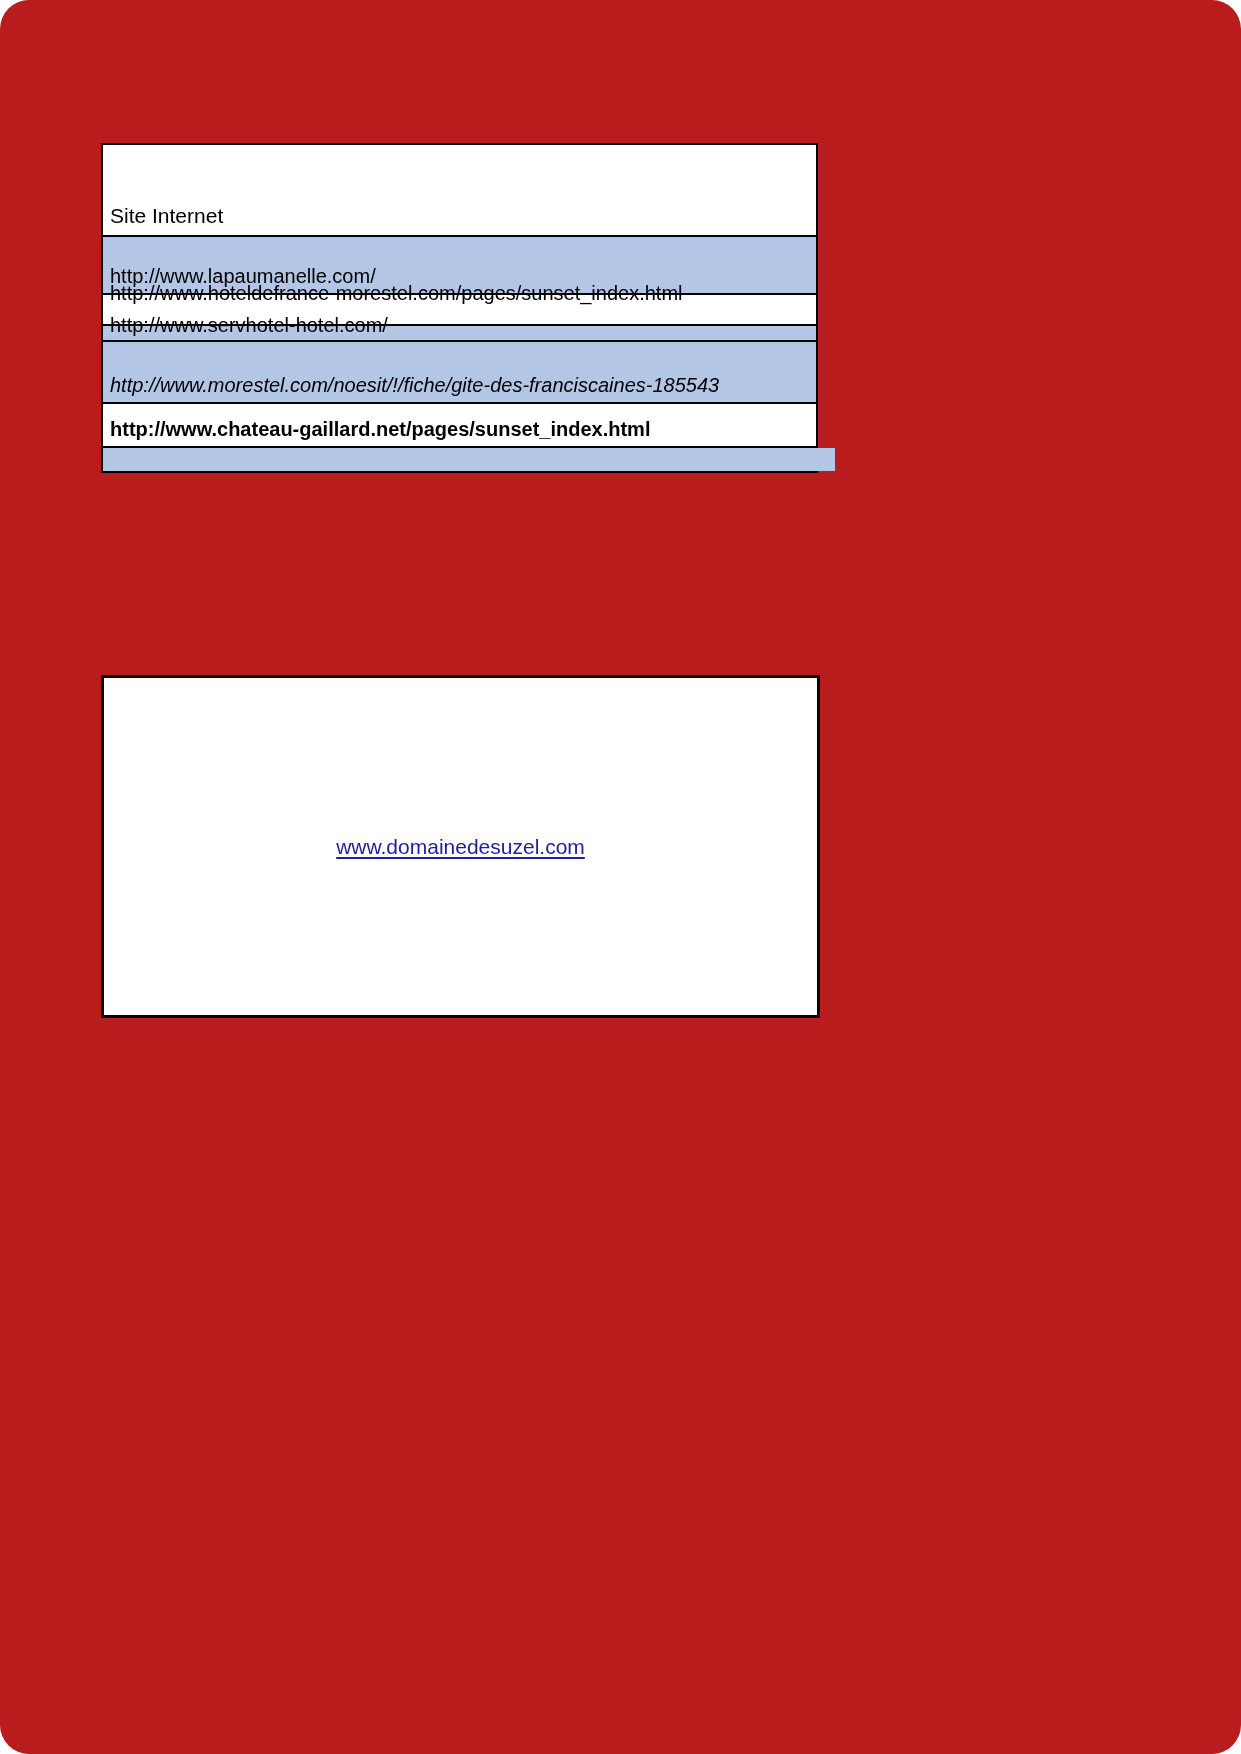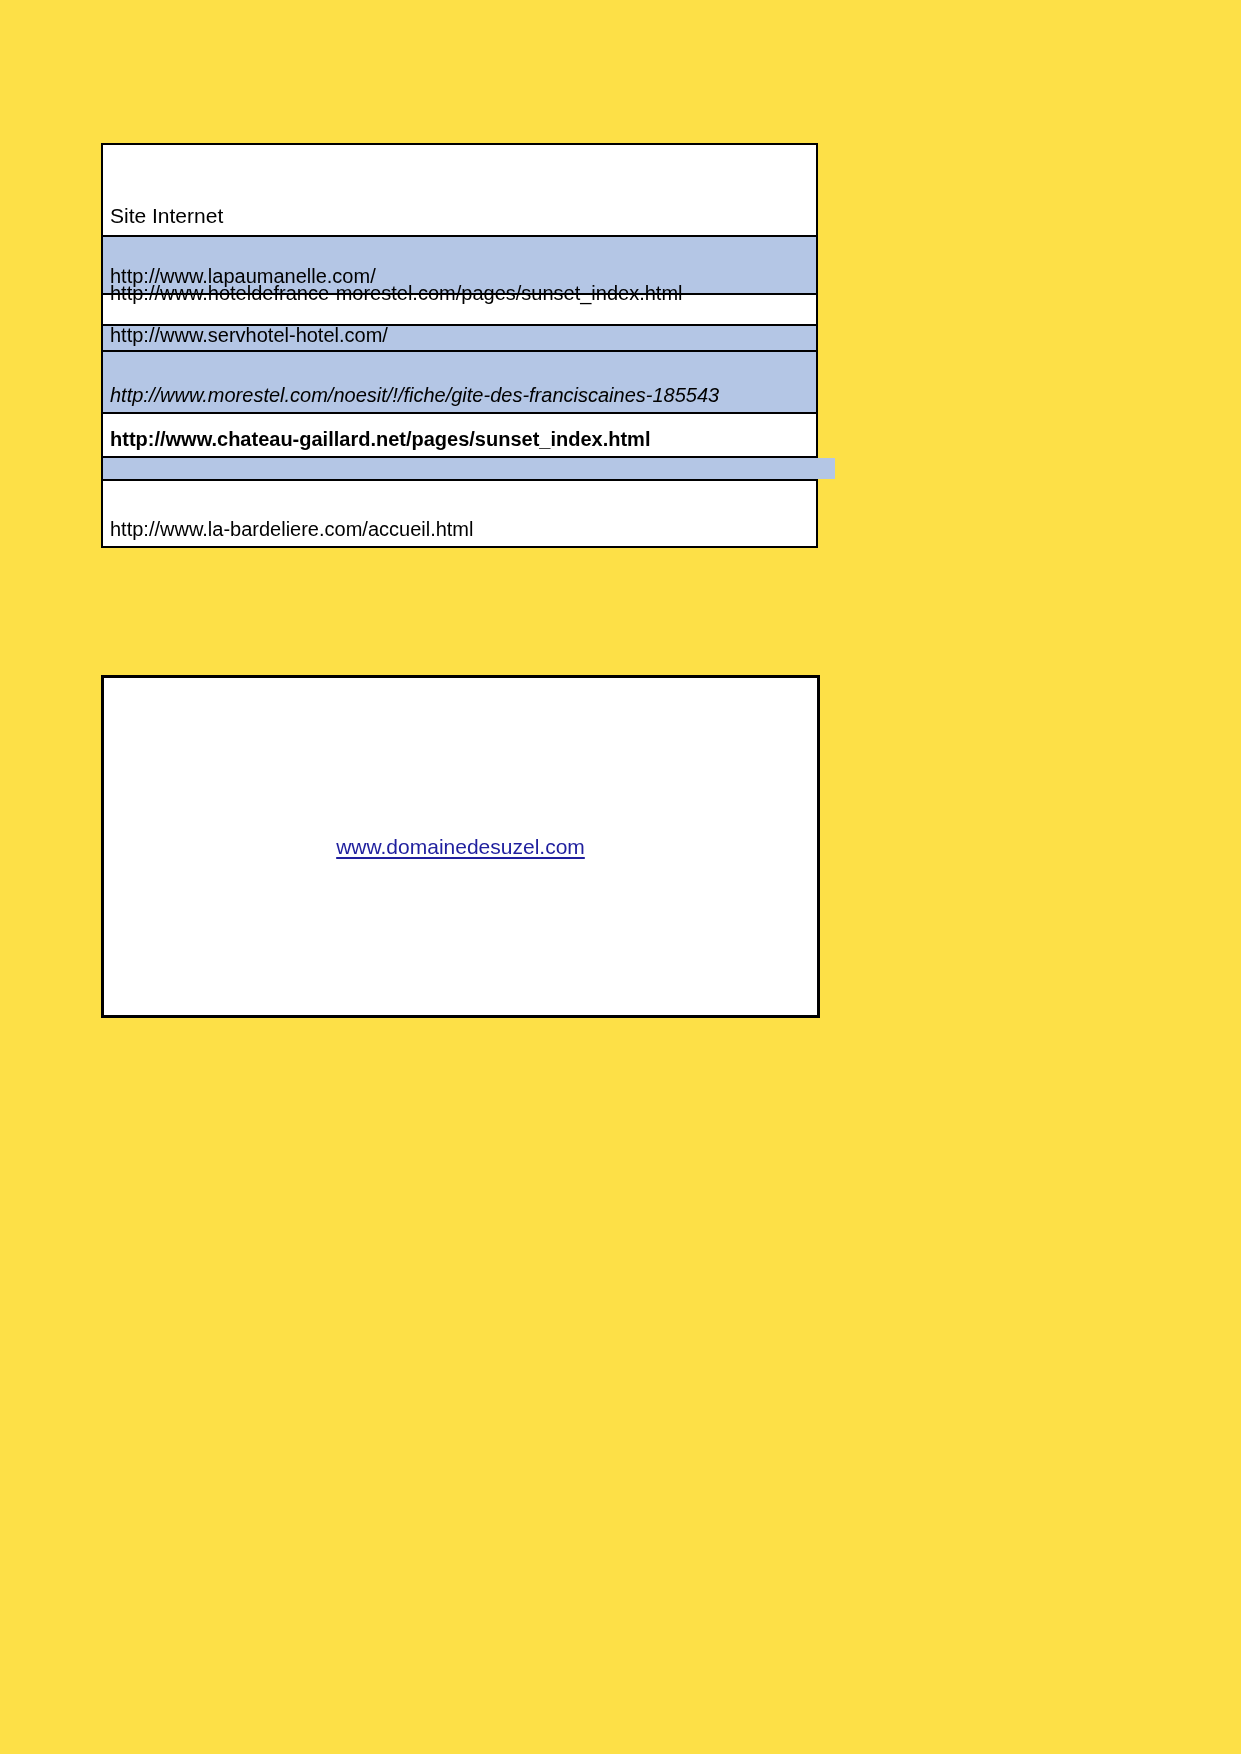--- a/index.html
+++ b/index.html
@@ -29,21 +29,21 @@
     font-size: 20px;
     line-height: 1.05;
     color: #000000;
     white-space: nowrap;
     background: #ffffff;
   }
   .cell:last-child { border-bottom: none; }
   .c0 { height: 92px; font-size: 21px; padding-bottom: 8px; }
   .c1 { height: 58px; }
   .c2 { height: 31px; padding-bottom: 20px; }
-  .c3 { height: 26px; padding-bottom: 4px; }
+  .c3 { height: 16px; padding-bottom: 4px; }
   .c4 { height: 61px; }
   .c5 { height: 62px; font-style: italic; }
   .c6 { height: 44px; font-weight: bold; }
   .c7 { height: 23px; padding-bottom: 2px; }
   .c8 { height: 65px; }
   
   .hl { background: #b4c6e5; }
   
   .fill-overflow {
     position: absolute;
@@ -70,21 +70,21 @@
     color: #1f1f9e;
     text-decoration: underline;
     text-underline-offset: 3px;
     cursor: pointer;
     text-align: center;
   }
 </style>
 </head>
 <body>
 
-<div class="page" style="background: #fde047;">
+<div class="page" style="background: #b91c1c; border-radius: 29px;">
 
   <div class="url-table">
     <div class="cell c0">
       <span>Site Internet</span>
     </div>
     <div class="cell c1 hl" style="background: rgb(180, 198, 229);">
       <span>http://www.lapaumanelle.com/</span>
     </div>
     <div class="cell c2">
       <span>http://www.hoteldefrance-morestel.com/pages/sunset_index.html</span>
@@ -95,22 +95,19 @@
     <div class="cell c5 hl" style="background: rgb(180, 198, 229);">
       <span>http://www.morestel.com/noesit/!/fiche/gite-des-franciscaines-185543</span>
     </div>
     <div class="cell c6">
       <span>http://www.chateau-gaillard.net/pages/sunset_index.html</span>
     </div>
     <div class="cell c7 hl" style="background: rgb(180, 198, 229);">
       <span></span>
       <div class="fill-overflow hl" style="background: rgb(180, 198, 229);"></div>
     </div>
-    <div class="cell c8">
-      <span>http://www.la-bardeliere.com/accueil.html</span>
-    </div>
   </div>
 
   <div class="link-box">
     <a class="site-link" style="color: rgb(31, 31, 158);">www.domainedesuzel.com</a>
   </div>
 
 </div>
 
 </body></html>

